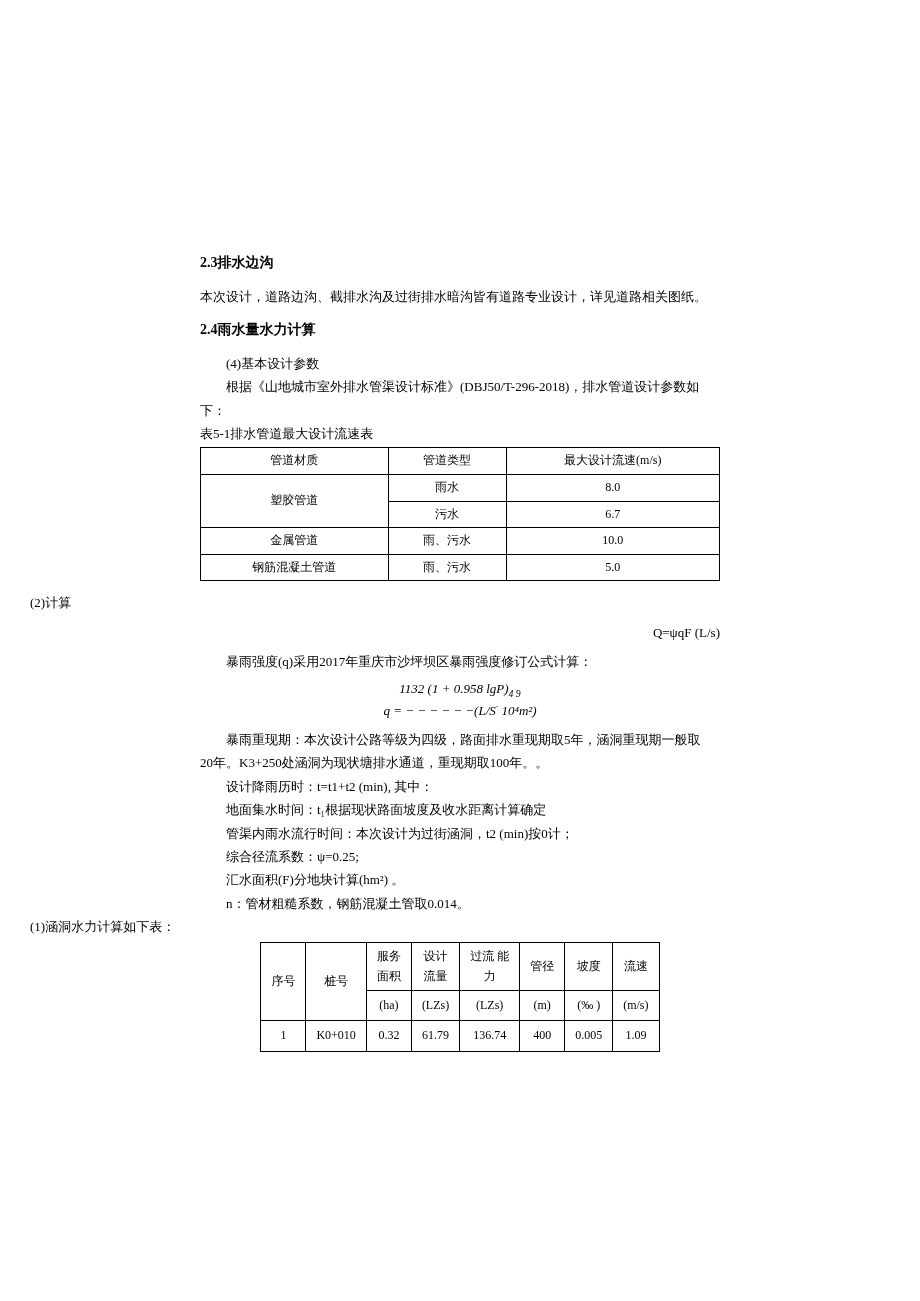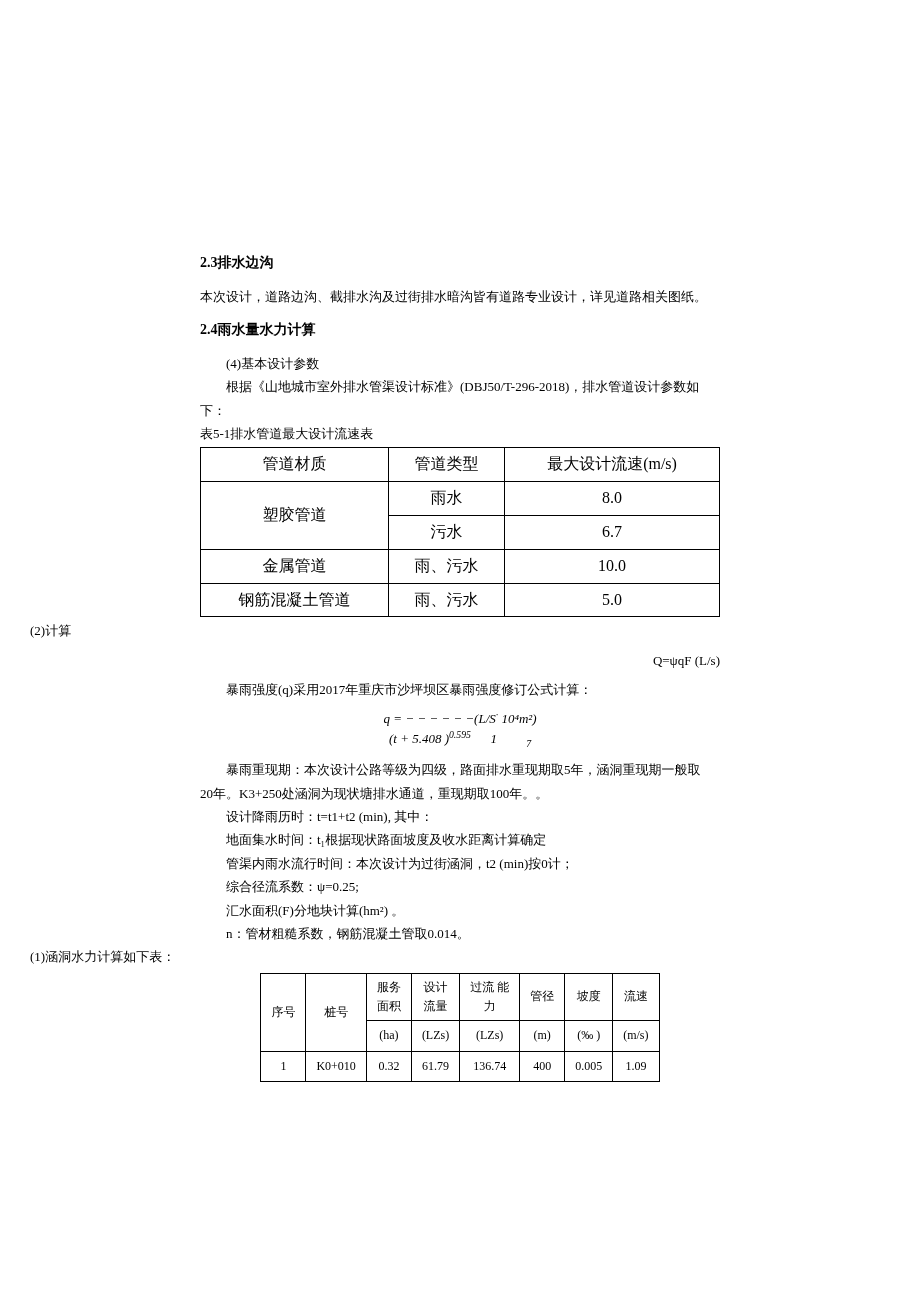--- a/index.html
+++ b/index.html
@@ -20,22 +20,22 @@
     .paragraph {
       margin-bottom: 8px;
       text-indent: 0;
     }
     .indent { text-indent: 2em; }
     .indent-more { padding-left: 2em; }
     .table-caption { text-align: left; margin-bottom: 2px; }
     table.data-table {
       border-collapse: collapse;
       width: 100%;
-      margin-bottom: 2px;
-      font-size: 16px;
+      margin-bottom: 10px;
+      font-size: 12px;
     }
     table.data-table td, table.data-table th {
       border: 1px solid #000;
       padding: 2px 6px;
       text-align: center;
       font-weight: normal;
     }
     .formula-center {
       text-align: right;
       margin: 6px 0;
@@ -111,25 +111,25 @@
   </table>
 
 <div class="left-label">(2)计算</div>
 
 <div class="formula-center">Q=ψqF (L/s)</div>
 
 <div class="indent">暴雨强度(q)采用2017年重庆市沙坪坝区暴雨强度修订公式计算：</div>
 
 <div class="formula-block">
   <span class="row">
+    <span>1132 (1 + 0.958 lgP)</span><sub>4 9</sub>
+  </span>
+  <span class="row">
     <span>q</span>
     <span> = − − − − − −(L/S</span><sup>·</sup><span> 10⁴m²)</span>
-  </span>
-  <span class="row">
-    <span>(t + 5.408 )</span><sup>0.595</sup>&nbsp;&nbsp;&nbsp;&nbsp;&nbsp;&nbsp;<span>1</span>&nbsp;&nbsp;&nbsp;&nbsp;&nbsp;&nbsp;&nbsp;&nbsp;&nbsp;<sub>7</sub>
   </span>
 </div>
 
 <div class="indent">暴雨重现期：本次设计公路等级为四级，路面排水重现期取5年，涵洞重现期一般取</div>
 <div>20年。K3+250处涵洞为现状塘排水通道，重现期取100年。。</div>
 <div class="indent-more">设计降雨历时：t=t1+t2 (min), 其中：</div>
 <div class="indent-more">地面集水时间：t₁根据现状路面坡度及收水距离计算确定</div>
 <div class="indent-more">管渠内雨水流行时间：本次设计为过街涵洞，t2 (min)按0计；</div>
 <div class="indent-more">综合径流系数：ψ=0.25;</div>
 <div class="indent-more">汇水面积(F)分地块计算(hm²) 。</div>

